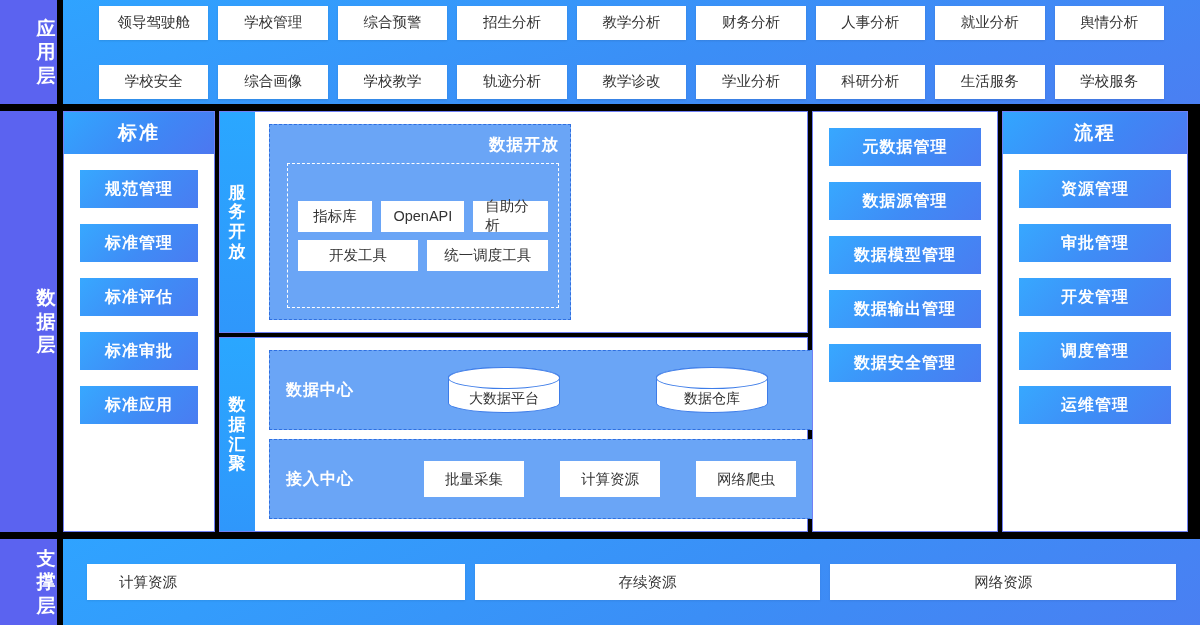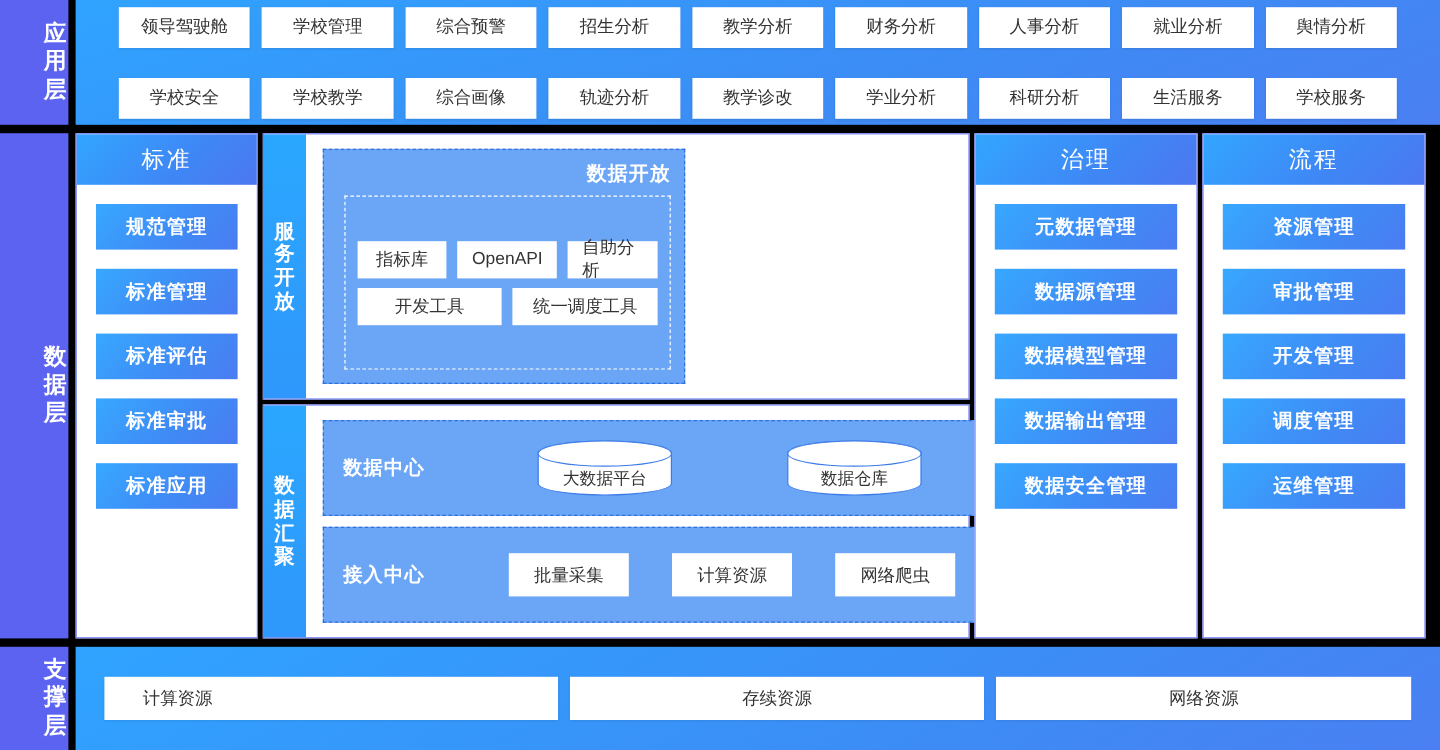--- a/index.html
+++ b/index.html
@@ -83,21 +83,21 @@
     background: #ffffff;
     display: flex;
     flex-direction: column;
     border: 1px solid #6f7ff5;
   }
   .panel-head {
     height: 42px;
     background: linear-gradient(135deg, #32a6ff 0%, #3f86f5 60%, #4d77f0 100%);
     color: #ffffff;
     font-size: 19px;
-    font-weight: 400;
+    font-weight: 700;
     letter-spacing: 2px;
     display: flex;
     align-items: center;
     justify-content: center;
   }
   .panel-body {
     flex: 1;
     padding: 16px 16px 10px 16px;
     display: flex;
     flex-direction: column;
@@ -329,22 +329,22 @@
       <div class="app-chip">综合预警</div>
       <div class="app-chip">招生分析</div>
       <div class="app-chip">教学分析</div>
       <div class="app-chip">财务分析</div>
       <div class="app-chip">人事分析</div>
       <div class="app-chip">就业分析</div>
       <div class="app-chip">舆情分析</div>
     </div>
     <div class="app-row">
       <div class="app-chip">学校安全</div>
+      <div class="app-chip">综合画像</div>
       <div class="app-chip">学校教学</div>
-      <div class="app-chip">综合画像</div>
       <div class="app-chip">轨迹分析</div>
       <div class="app-chip">教学诊改</div>
       <div class="app-chip">学业分析</div>
       <div class="app-chip">科研分析</div>
       <div class="app-chip">生活服务</div>
       <div class="app-chip">学校服务</div>
     </div>
   </div>
 
   <div class="layer-label" id="data-layer-label" style="top:111px;height:421px;">
@@ -417,21 +417,20 @@
               <div class="acq-chip">网络爬虫</div>
             </div>
           </div>
 
         </div>
       </div>
 
     </div>
 
     <div class="panel" id="col-governance">
-      <div class="panel-head">治理</div>
       <div class="panel-body">
         <div class="pill">元数据管理</div>
         <div class="pill">数据源管理</div>
         <div class="pill">数据模型管理</div>
         <div class="pill">数据输出管理</div>
         <div class="pill">数据安全管理</div>
       </div>
     </div>
 
     <div class="panel" id="col-process">

